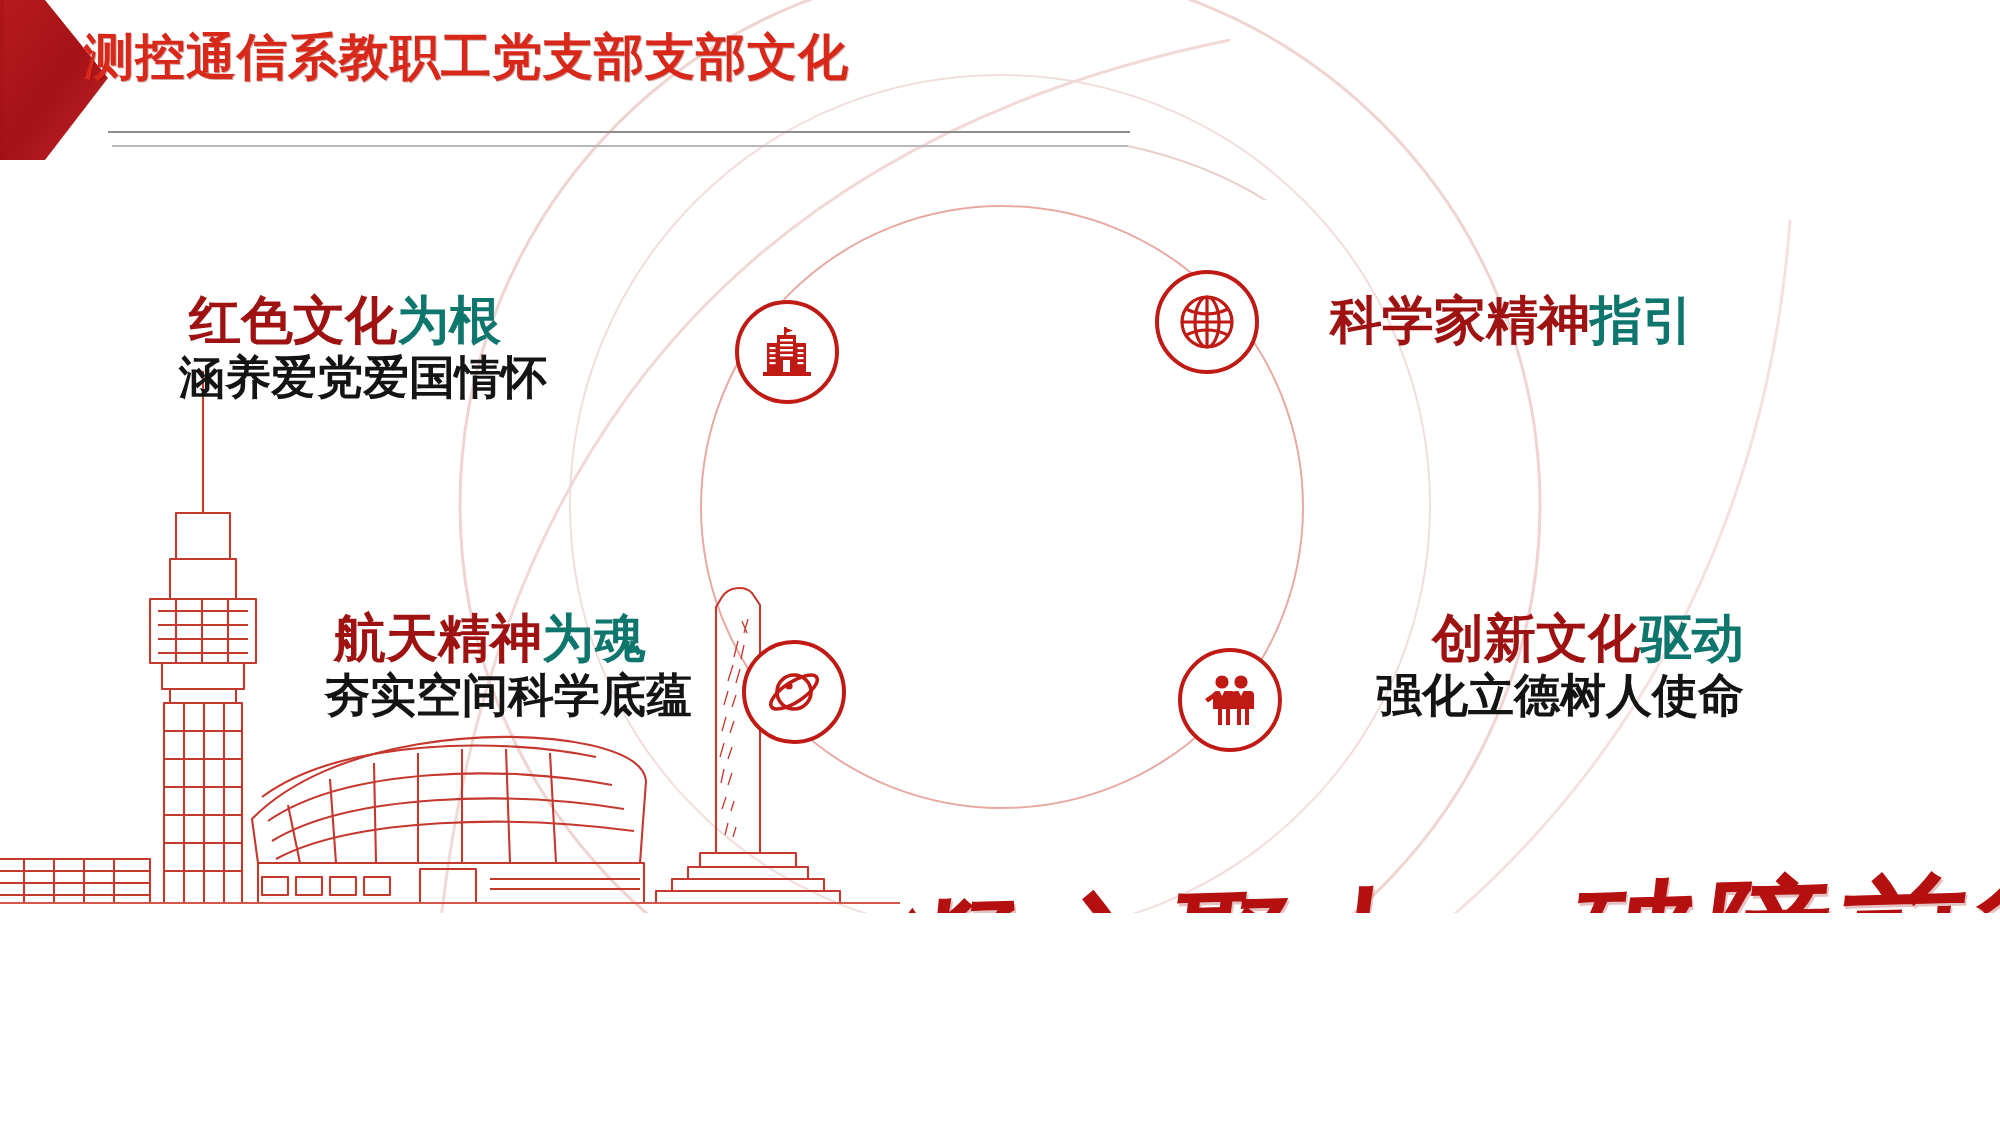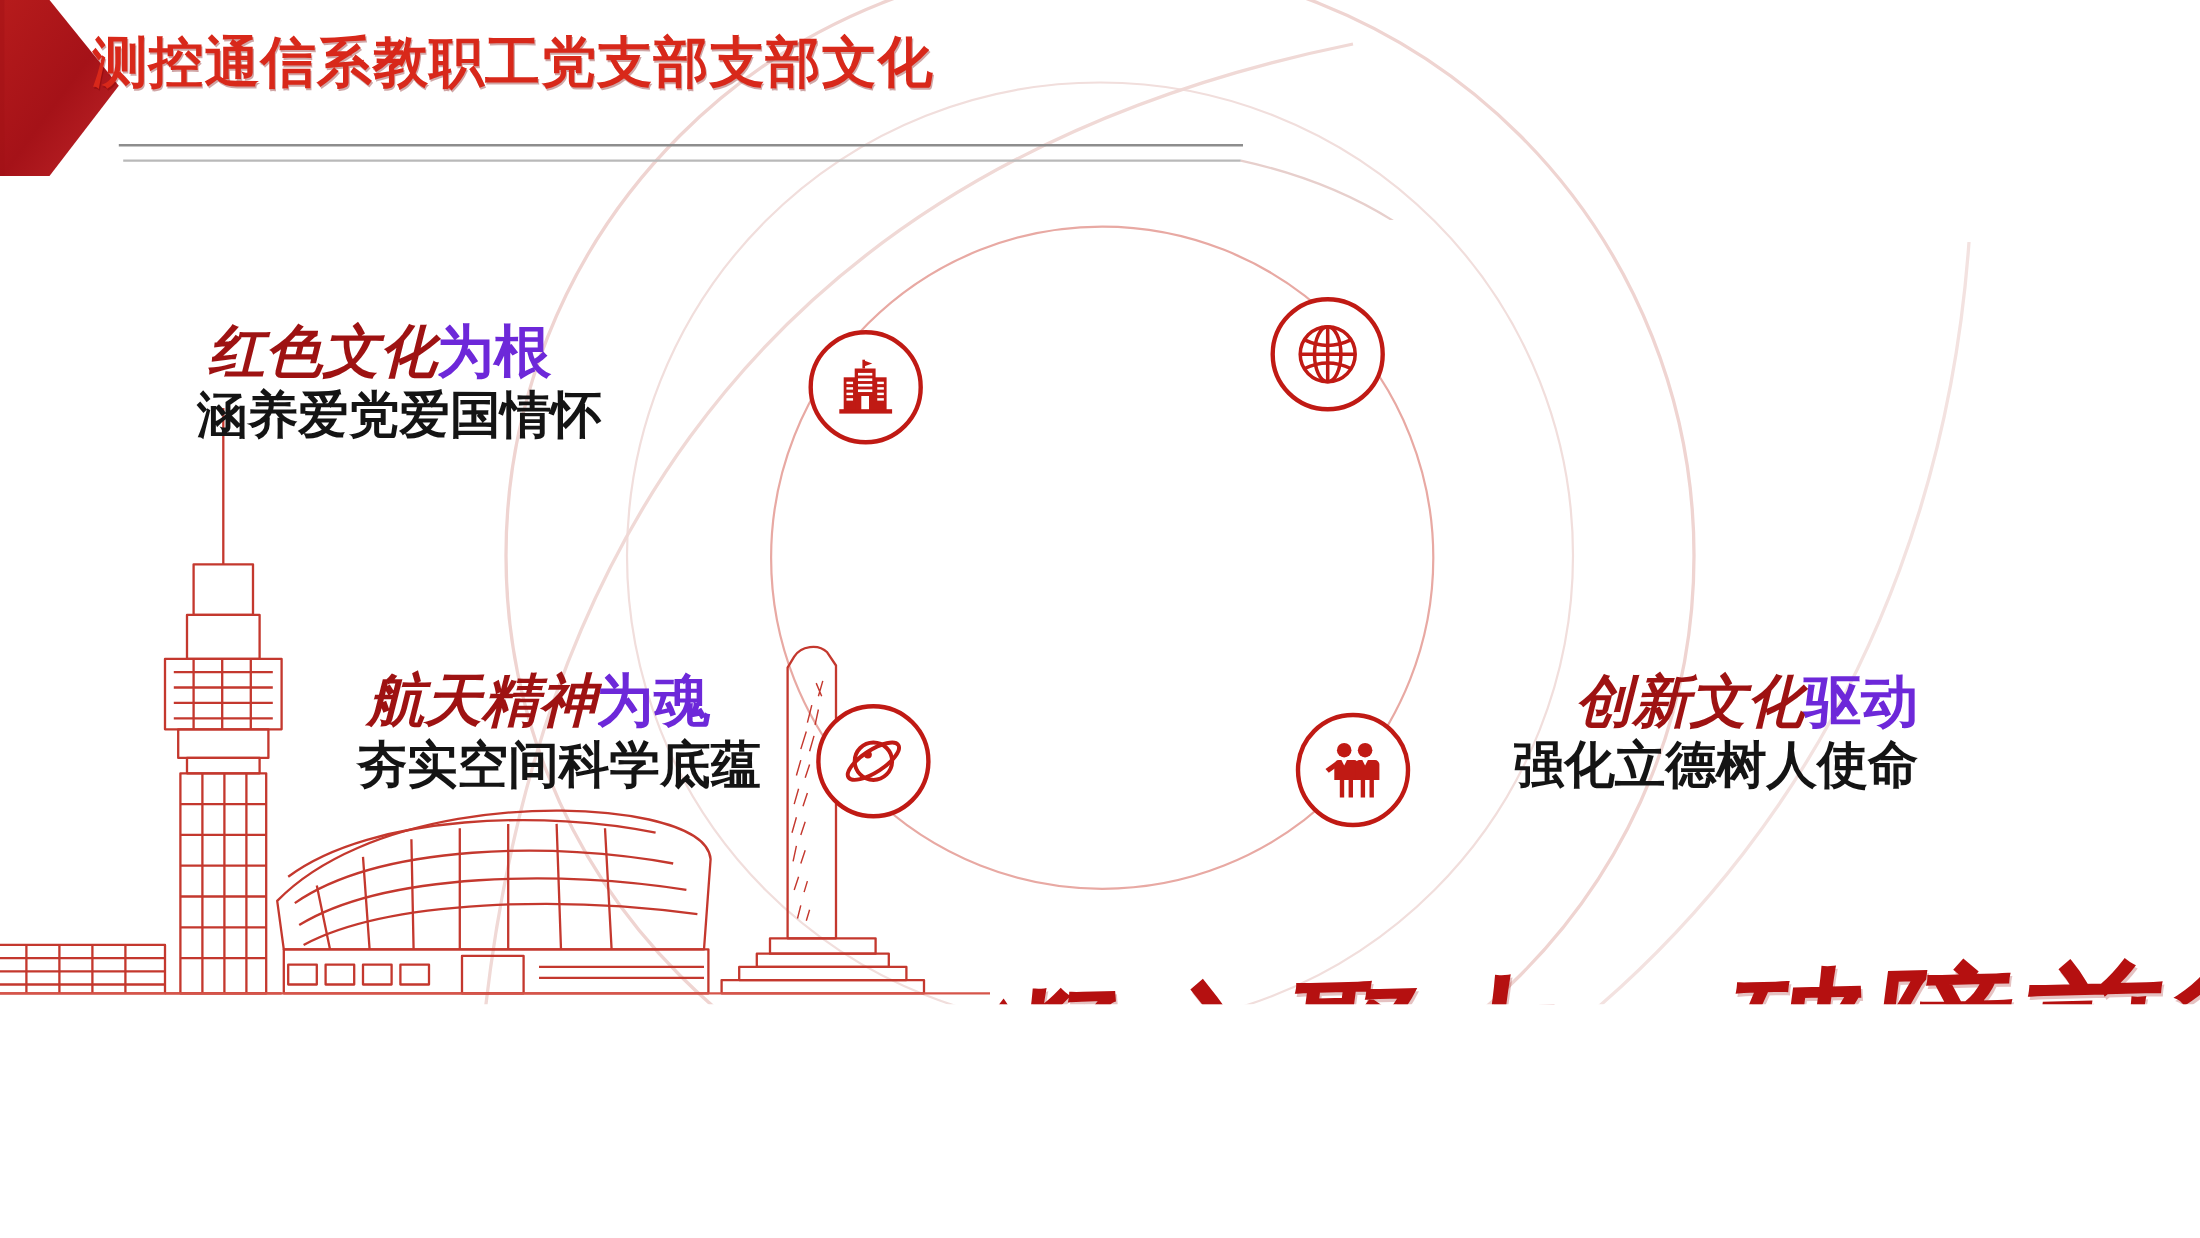--- a/index.html
+++ b/index.html
@@ -51,22 +51,22 @@
   .badge svg{display:block;}
   #badge-building{left:735px;top:300px;}
   #badge-globe{left:1155px;top:270px;}
   #badge-planet{left:742px;top:640px;}
   #badge-people{left:1178px;top:648px;}
 
   
   .quad{position:absolute;z-index:5;white-space:nowrap;}
   .quad .l1{font-size:52px;font-weight:bold;line-height:1.16;}
   .quad .l2{font-size:46px;font-weight:bold;line-height:1.2;color:#141414;margin-left:36px;}
-  .em{color:#9e1212;font-style:italic;}
-  .rest{color:#6d28d9;}
+  .em{color:#9e1212;}
+  .rest{color:#0f766e;}
   #quad-tl{left:345px;top:290px;text-align:center;transform:translateX(-50%);}
   #quad-tr{left:1330px;top:290px;text-align:left;}
   #quad-bl{left:490px;top:608px;text-align:center;transform:translateX(-50%);}
   #quad-br{left:1340px;top:608px;text-align:right;}
 
   
   .slogan{
     position:absolute;left:900px;top:862px;z-index:6;
     font-family:"DejaVu Serif","Liberation Serif",serif;
     font-size:124px;font-weight:bold;color:#b51010;
@@ -180,20 +180,23 @@
   </div>
 
   <div class="quad" id="quad-tl">
     <div class="l1">
       <span class="em">红色文化</span><span class="rest">为根</span>
     </div>
     <div class="l2">涵养爱党爱国情怀</div>
   </div>
 
   <div class="quad" id="quad-tr">
+    <div class="l1">
+      <span class="em">科学家精神</span><span class="rest">指引</span>
+    </div>
   </div>
 
   <div class="quad" id="quad-bl">
     <div class="l1">
       <span class="em">航天精神</span><span class="rest">为魂</span>
     </div>
     <div class="l2">夯实空间科学底蕴</div>
   </div>
 
   <div class="quad" id="quad-br">

